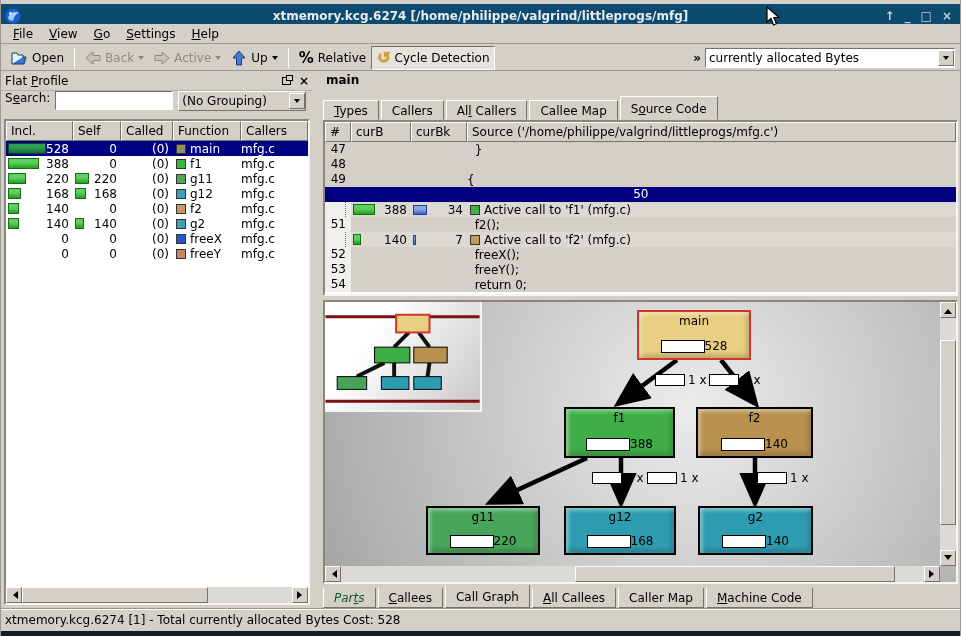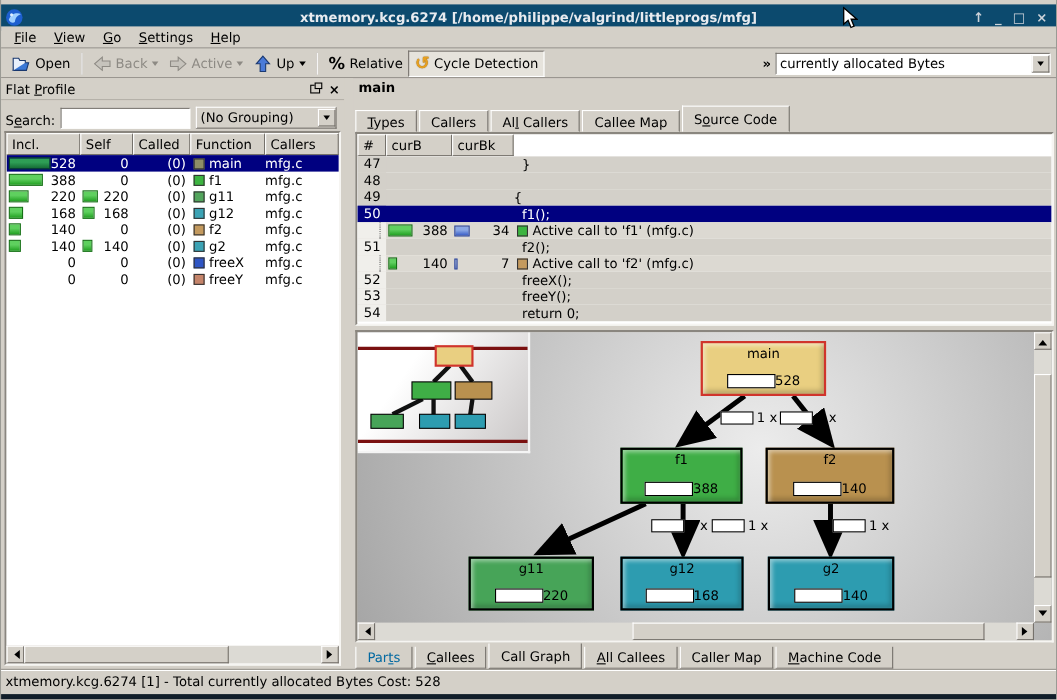--- a/index.html
+++ b/index.html
@@ -41,21 +41,21 @@
   .combo-btn { width:16px; height:16px; background:#d4d0c8; display:flex; align-items:center; justify-content:center; }
   .tri-down { width:0; height:0; border:3px solid transparent; border-top:4px solid #000; margin-top:3px; }
 
   
   #left-dock { position:absolute; left:0; top:71px; width:312px; bottom:28px; background:#d4d0c8; }
   #dock-title { height:20px; display:flex; align-items:center; padding:0 4px; border-bottom:1px solid #b5b1a9; }
   #dock-title .grow { flex:1; }
   #float-icon { width:9px; height:8px; border:1px solid #000; position:relative; margin-right:8px; }
   #float-icon::after { content:""; position:absolute; right:-3px; top:-3px; width:5px; height:4px; border:1px solid #000; background:#d4d0c8; }
   #dock-close { font-weight:bold; }
-  #search-row { height:26px; display:flex; align-items:flex-end; padding:0 4px; gap:5px; }
+  #search-row { height:26px; display:flex; align-items:flex-start; padding:0 4px; gap:5px; }
   #search-input { width:118px; height:19px; background:#fff; }
   #group-combo { width:128px; height:20px; display:flex; align-items:center; background:#d4d0c8; }
   #group-combo .val { flex:1; padding-left:3px; white-space:nowrap; }
 
   #fp-frame { position:absolute; left:3px; top:48px; right:3px; bottom:3px; background:#fff; }
   #fp-header { display:flex; height:20px; }
   .fp-h { background:#d4d0c8; padding:2px 0 0 4px; overflow:hidden; white-space:nowrap; }
   #fp-rows { position:absolute; left:0; top:20px; right:0; bottom:16px; overflow:hidden; background:#fff; }
   .fp-row { display:flex; height:15px; align-items:center; }
   .fp-row.sel { background:#000080; color:#fff; }
@@ -75,28 +75,28 @@
 
   #splitter { position:absolute; left:312px; top:71px; width:8px; bottom:28px; background:#d4d0c8; }
 
   
   #right { position:absolute; left:320px; top:71px; right:0; bottom:28px; }
   #fn-title { position:absolute; left:5px; top:2px; font-weight:bold; }
   .tabrow { position:absolute; left:2px; display:flex; align-items:flex-end; height:24px; }
   #top-tabs { top:25px; }
   .tab { background:#d4d0c8; border:1px solid; border-color:#ffffff #75716b #d4d0c8 #ffffff; padding:3px 10px 2px; margin-right:2px; height:20px; }
   .tab.active { height:24px; padding-top:5px; z-index:2; }
-  .tab.disabled { color:#0369a1; }
+  .tab.disabled { color:#14532d;font-style:italic; }
   .btab { border-color:#d4d0c8 #75716b #75716b #ffffff; border-top:none; height:20px; }
   .btab.active { height:23px; }
   #src-frame { position:absolute; left:2px; top:49px; right:2px; height:176px; background:#fff; }
   #src-header { display:flex; height:20px; }
   #src-rows { position:absolute; left:0; top:20px; right:0; bottom:0; background:#fff; overflow:hidden; }
   .src-row { display:flex; height:15px; align-items:center; background:#d3d0c9; }
-  .src-row.sel { background:#000080; color:#fff; }
+  .src-row.sel { background:#000080; color:#fff;flex-direction:column; }
   .src-num { width:26px; text-align:right; padding-right:5px; background:#f0efeb; height:100%; flex-shrink:0; }
   .sel .src-num { background:#000080; }
   .src-num.grayed { background:#d3d0c9; }
   .src-curB { width:60px; flex-shrink:0; display:flex; align-items:center; }
   .src-curBk { width:56px; flex-shrink:0; display:flex; align-items:center; }
   .src-text { flex:1; white-space:pre; overflow:hidden; display:flex; align-items:center; }
   .src-row.call { background:#dcd9d2; }
   .bbar { height:10px; background:linear-gradient(#8aa7e4 40%,#3a5ec8); border:1px solid #25409a; margin-left:2px; }
   .dotL { width:8px; height:9px; border-left:1px dotted #666; border-bottom:1px dotted #666; margin-left:4px; }
 
@@ -375,20 +375,21 @@
         <span class="tab"><span>Al</span><span class="accel">l</span><span> Callers</span></span>
         <span class="tab"><span></span><span class="accel"></span><span>Callee Map</span></span>
         <span class="tab active"><span>S</span><span class="accel">o</span><span>urce Code</span></span>
       </div>
 
     <div id="src-frame" class="sunk2">
       <div id="src-header">
           <span class="fp-h up" style="width: 26px;">#</span>
           <span class="fp-h up" style="width: 60px;">curB</span>
           <span class="fp-h up" style="width: 56px;">curBk</span>
+          <span class="fp-h up" style="flex: 1 1 0%;">Source ('/home/philippe/valgrind/littleprogs/mfg.c')</span>
         </div>
       <div id="src-rows">
           <div class="src-row">
             <span class="src-num grayed">47</span>
             <span class="src-curB"></span>
             <span class="src-curBk"></span>
             <span class="src-text">  }</span>
           </div>
           <div class="src-row">
             <span class="src-num grayed">48</span>

